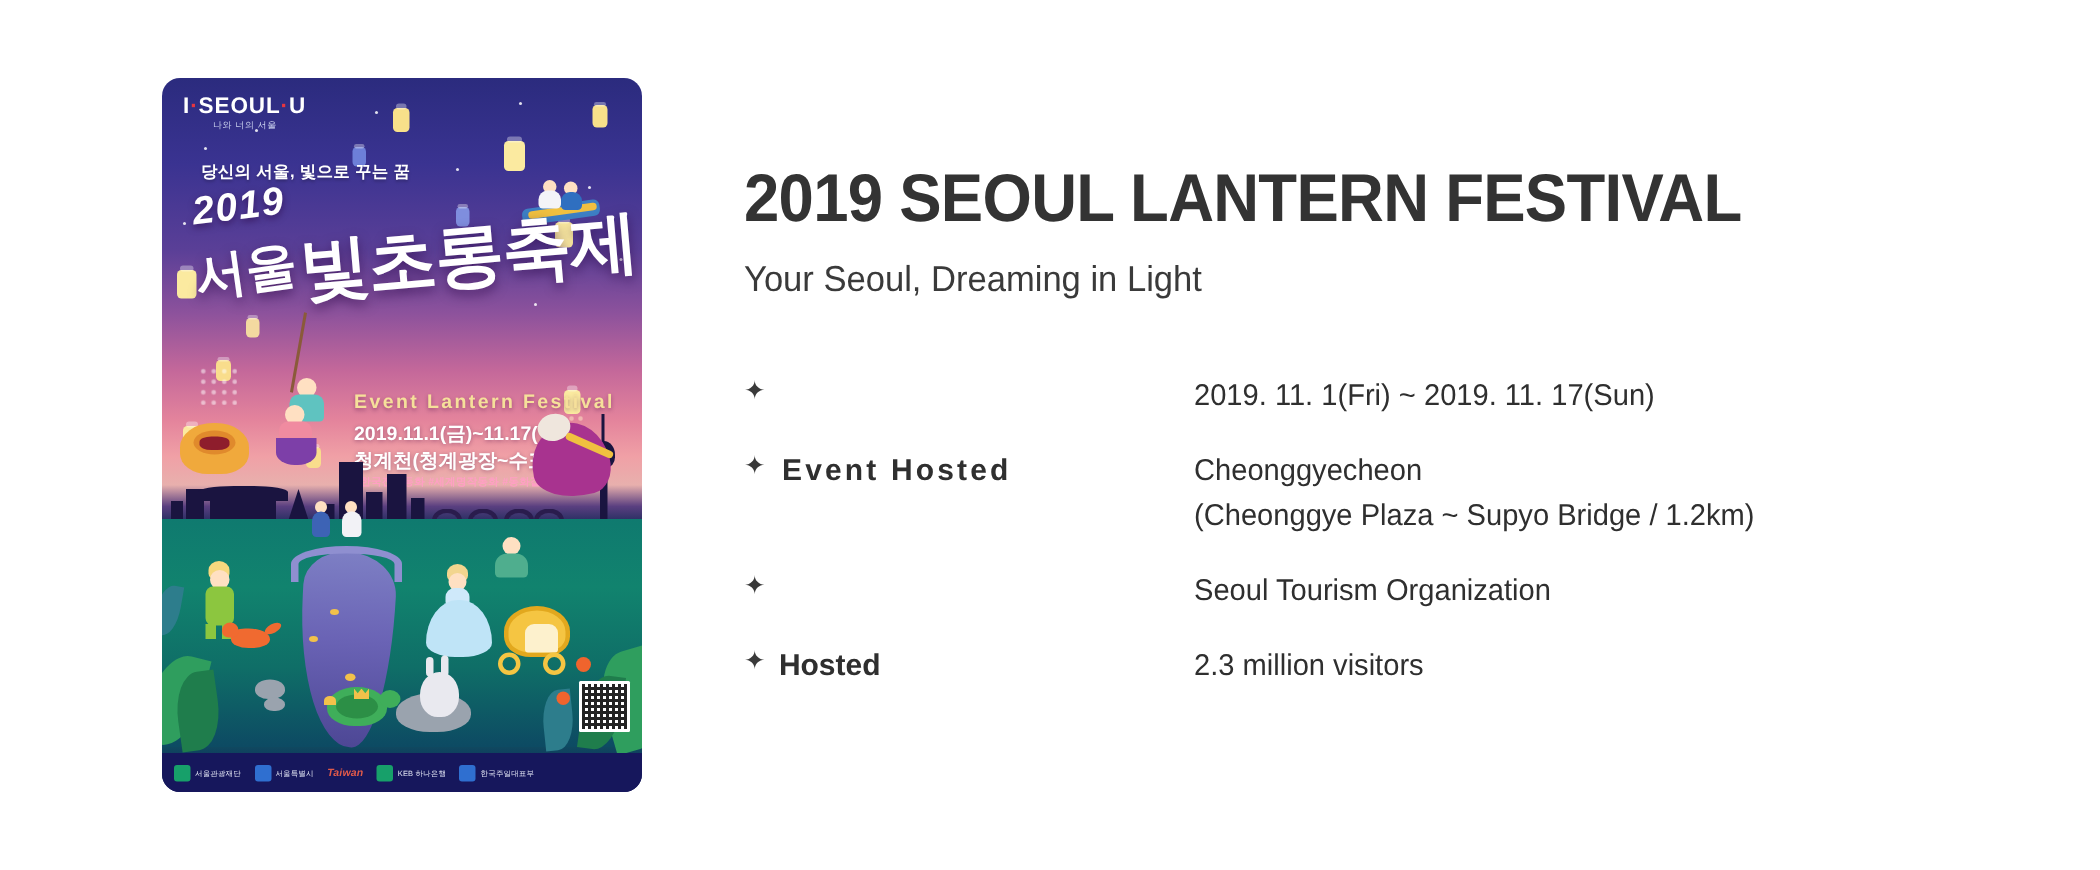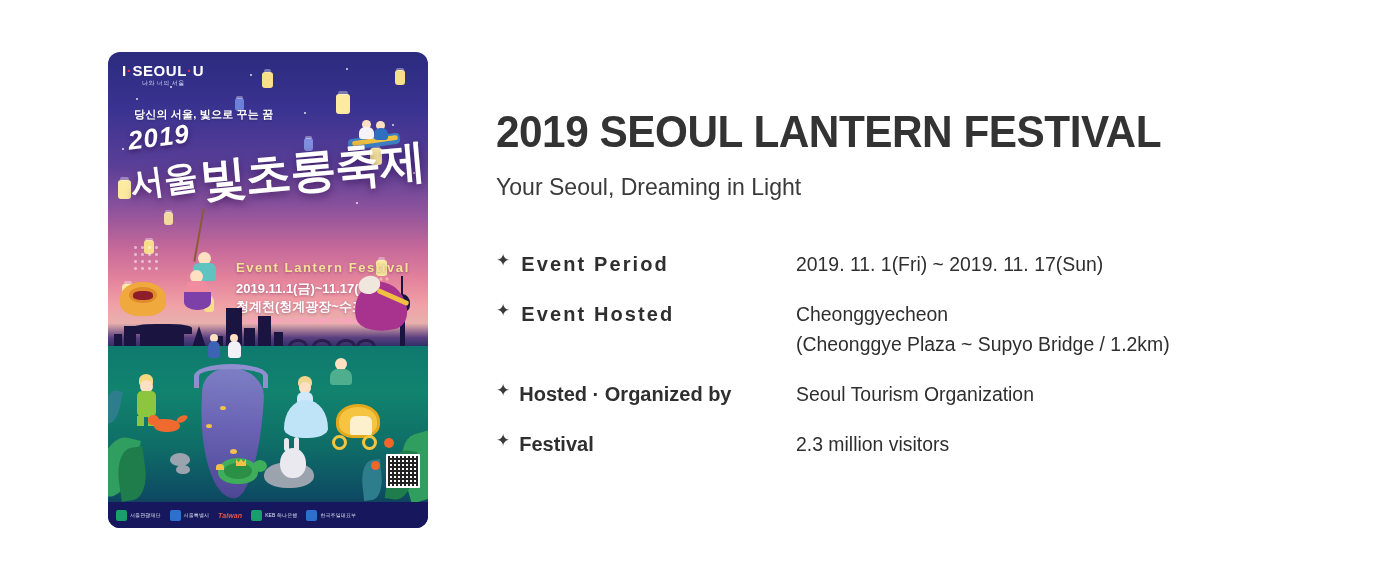--- a/index.html
+++ b/index.html
@@ -414,46 +414,44 @@
 
   <div class="content">
     <h1 class="title">2019 SEOUL LANTERN FESTIVAL</h1>
     <div class="subtitle">Your Seoul, Dreaming in Light</div>
 
     <div class="details">
 
       <div class="row">
         <div class="label wide">
           <span class="plus">✦</span>
-          <span>Event Period</span>
         </div>
         <div class="value">2019. 11. 1(Fri) ~ 2019. 11. 17(Sun)</div>
       </div>
 
       <div class="row">
         <div class="label wide">
           <span class="plus">✦</span>
           <span>Event Hosted</span>
         </div>
         <div class="value">Cheonggyecheon
 (Cheonggye Plaza ~ Supyo Bridge / 1.2km)</div>
       </div>
 
       <div class="row">
         <div class="label">
           <span class="plus">✦</span>
-          <span>Hosted · Organized by</span>
         </div>
         <div class="value">Seoul Tourism Organization</div>
       </div>
 
       <div class="row">
         <div class="label">
           <span class="plus">✦</span>
-          <span>Festival</span>
+          <span>Hosted</span>
         </div>
         <div class="value">2.3 million visitors</div>
       </div>
 
     </div>
   </div>
 
 </div>
 
 </body></html>

